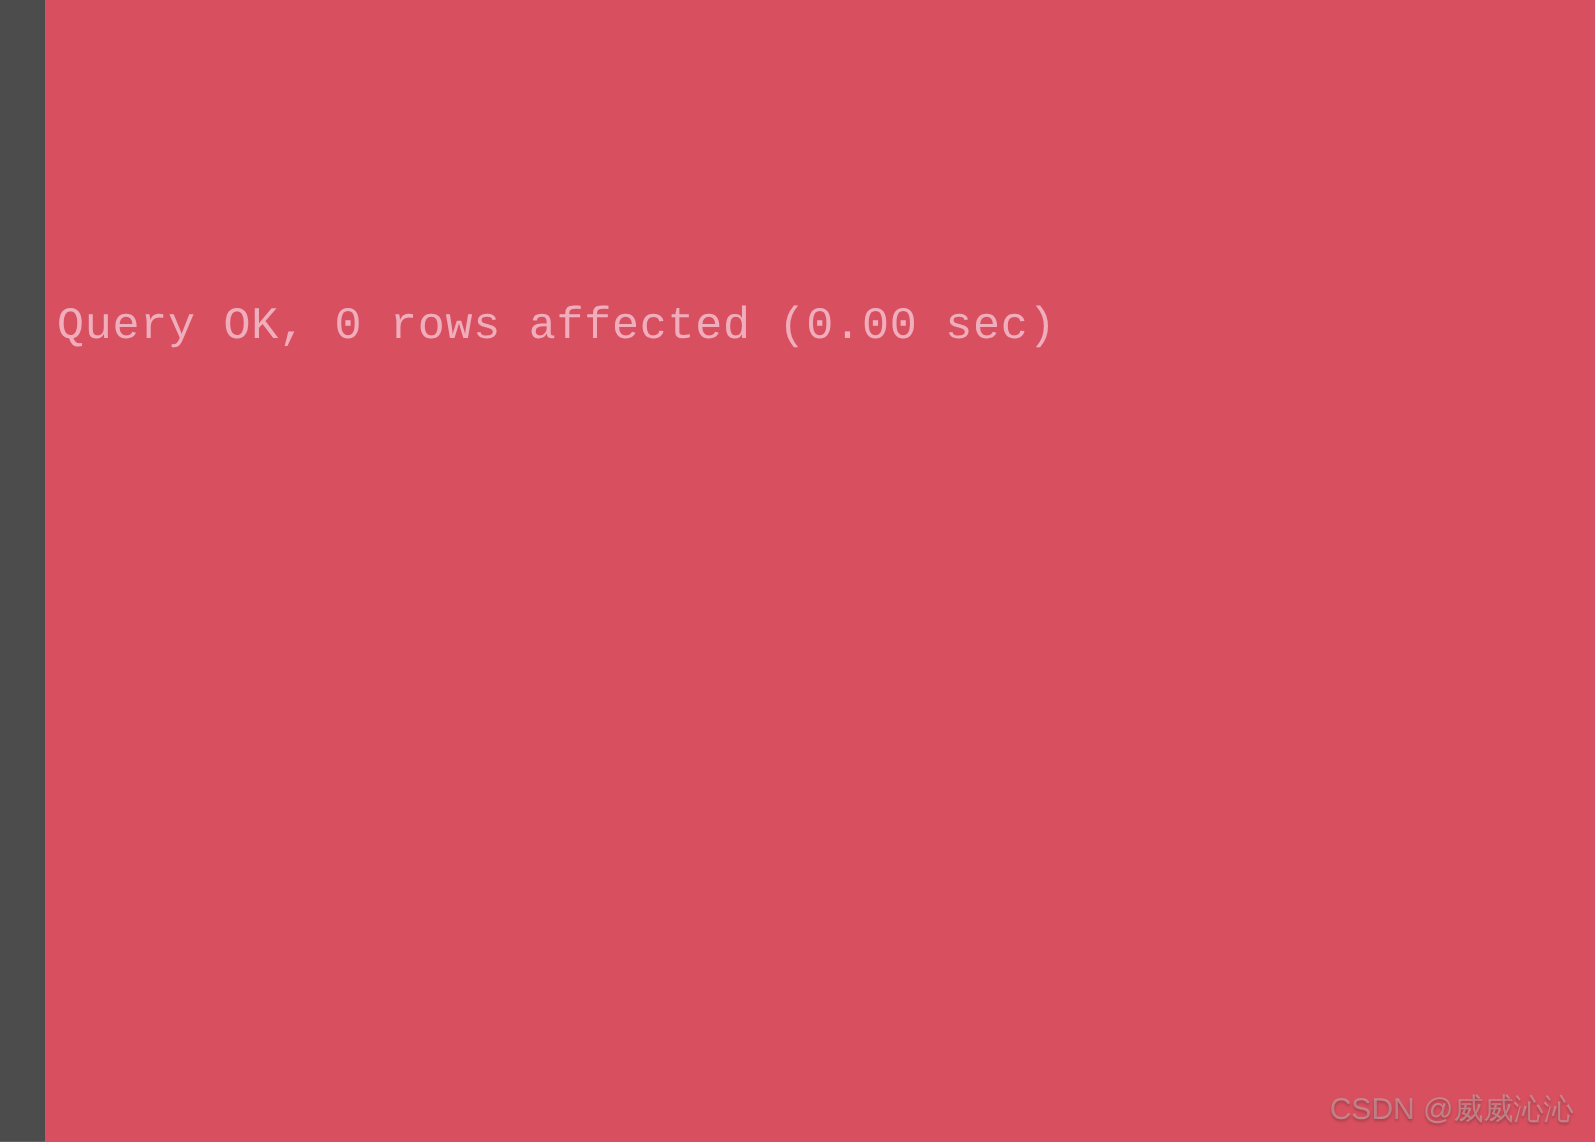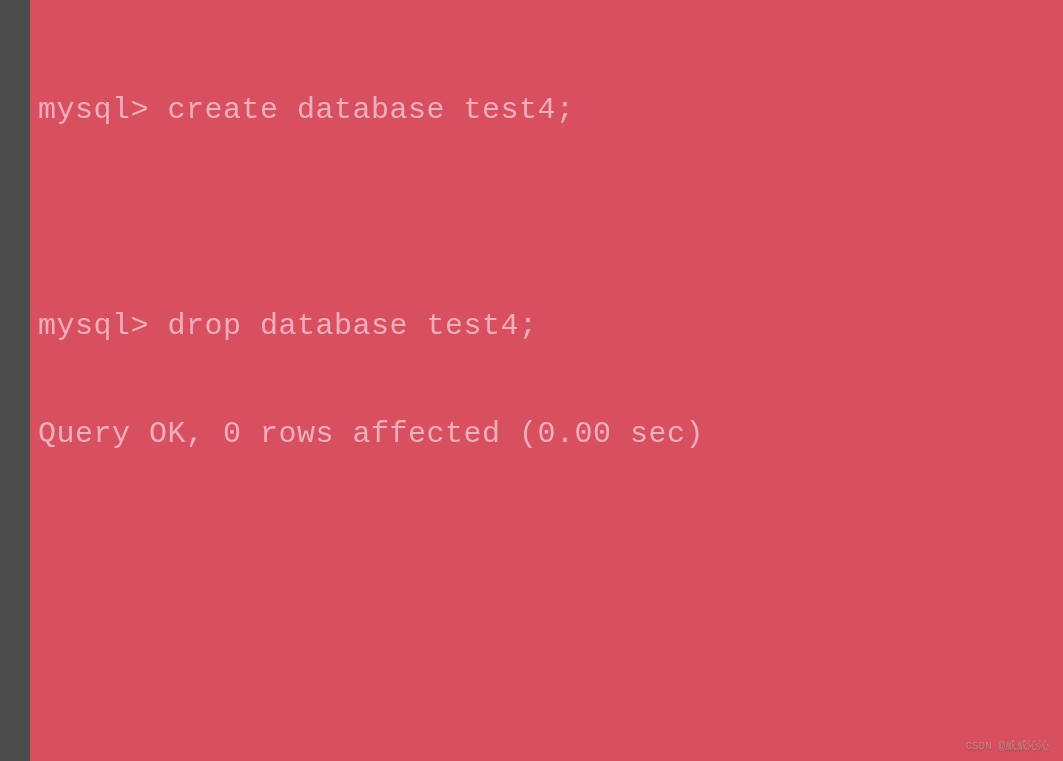--- a/index.html
+++ b/index.html
@@ -30,35 +30,33 @@
       font-size: 30px;
       line-height: 36px;
       color: #f0aebd;
       letter-spacing: 0.5px;
       white-space: pre;
     }
     .watermark {
       position: absolute;
       right: 14px;
       bottom: 8px;
-      font-family: Liberation Mono, monospace;
-      font-size: 11px;
+      font-family: Liberation Sans, sans-serif;
+      font-size: 20px;
       color: rgba(200, 200, 200, 0.45);
       text-shadow: 0 1px 2px rgba(0,0,0,0.25);
     }
   </style>
 </head>
 <body>
 
 <div class="left-strip"></div>
 
 <div class="terminal">
-  <div>mysql&gt; create database test4;</div>
   <div>&nbsp;</div>
-  <div>mysql&gt; drop database test4;</div>
   <div>Query OK, 0 rows affected (0.00 sec)</div>
   
   
   
   
   
   
   
   
   

